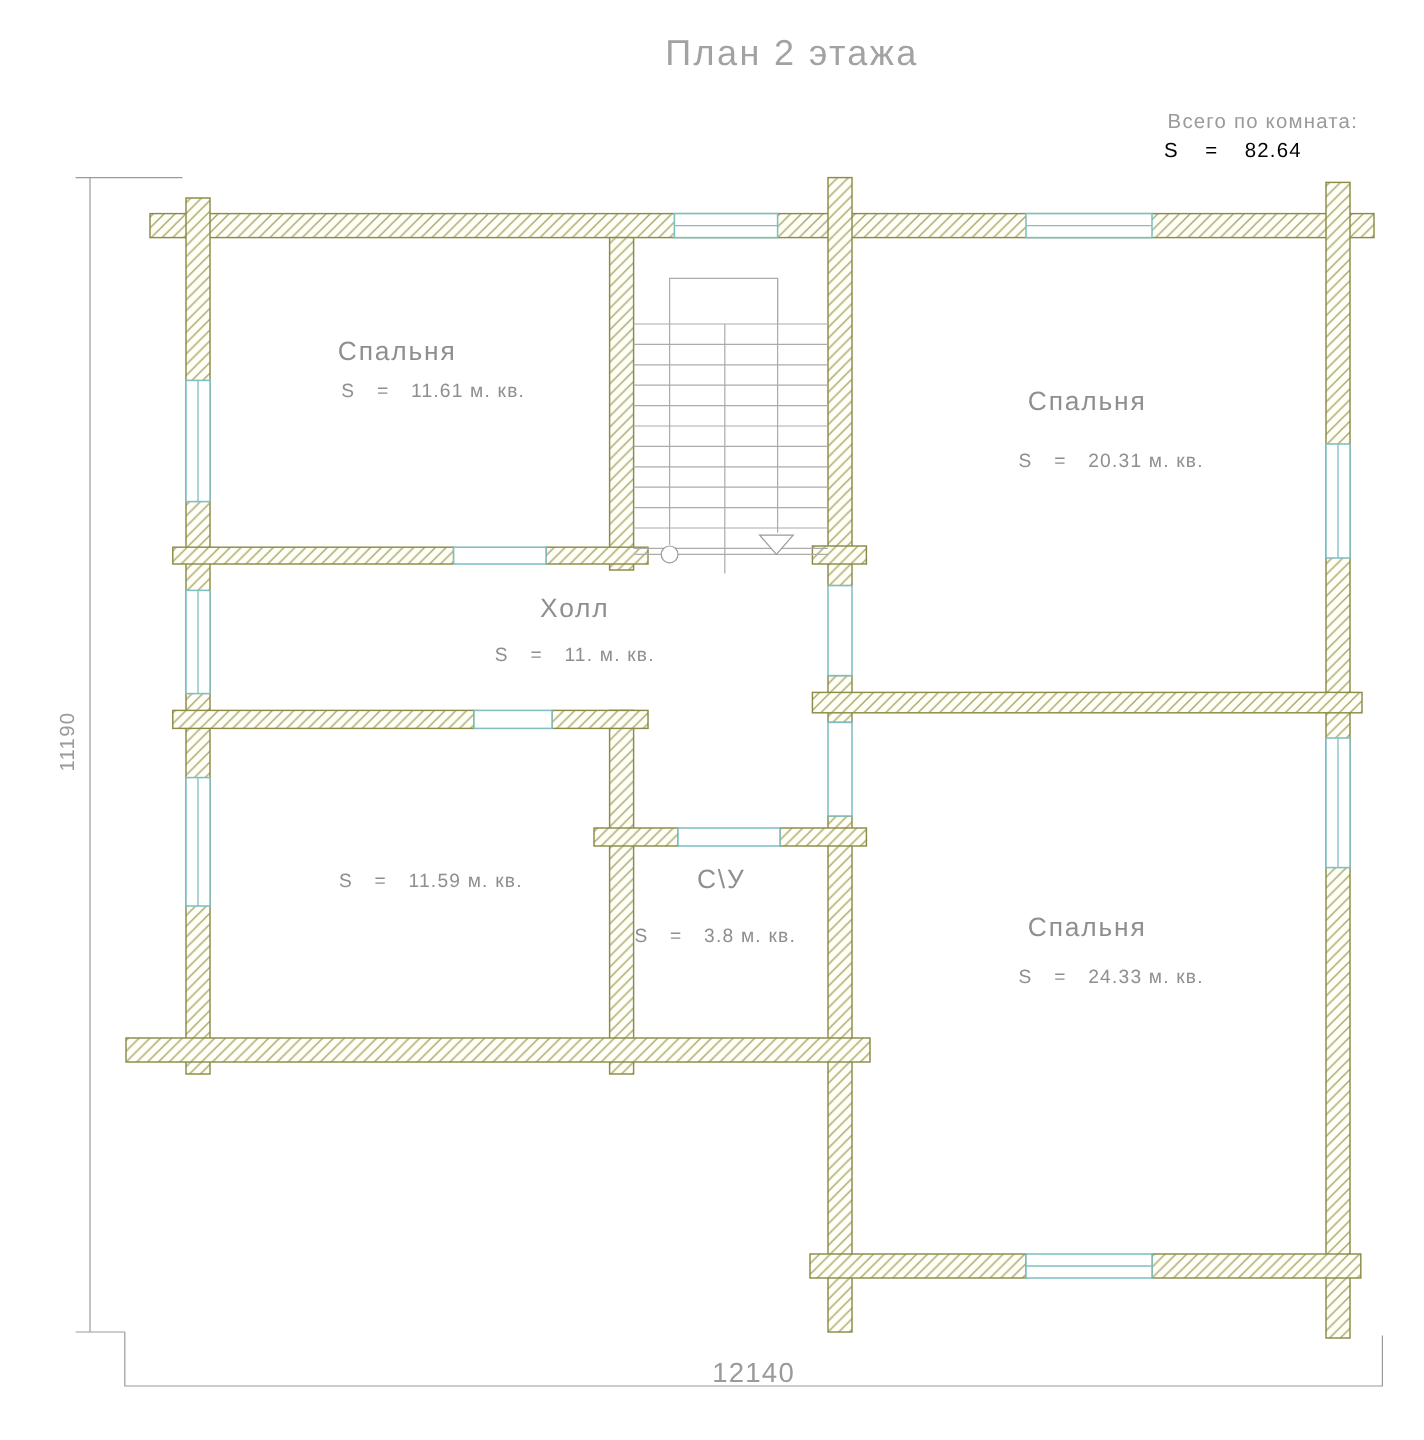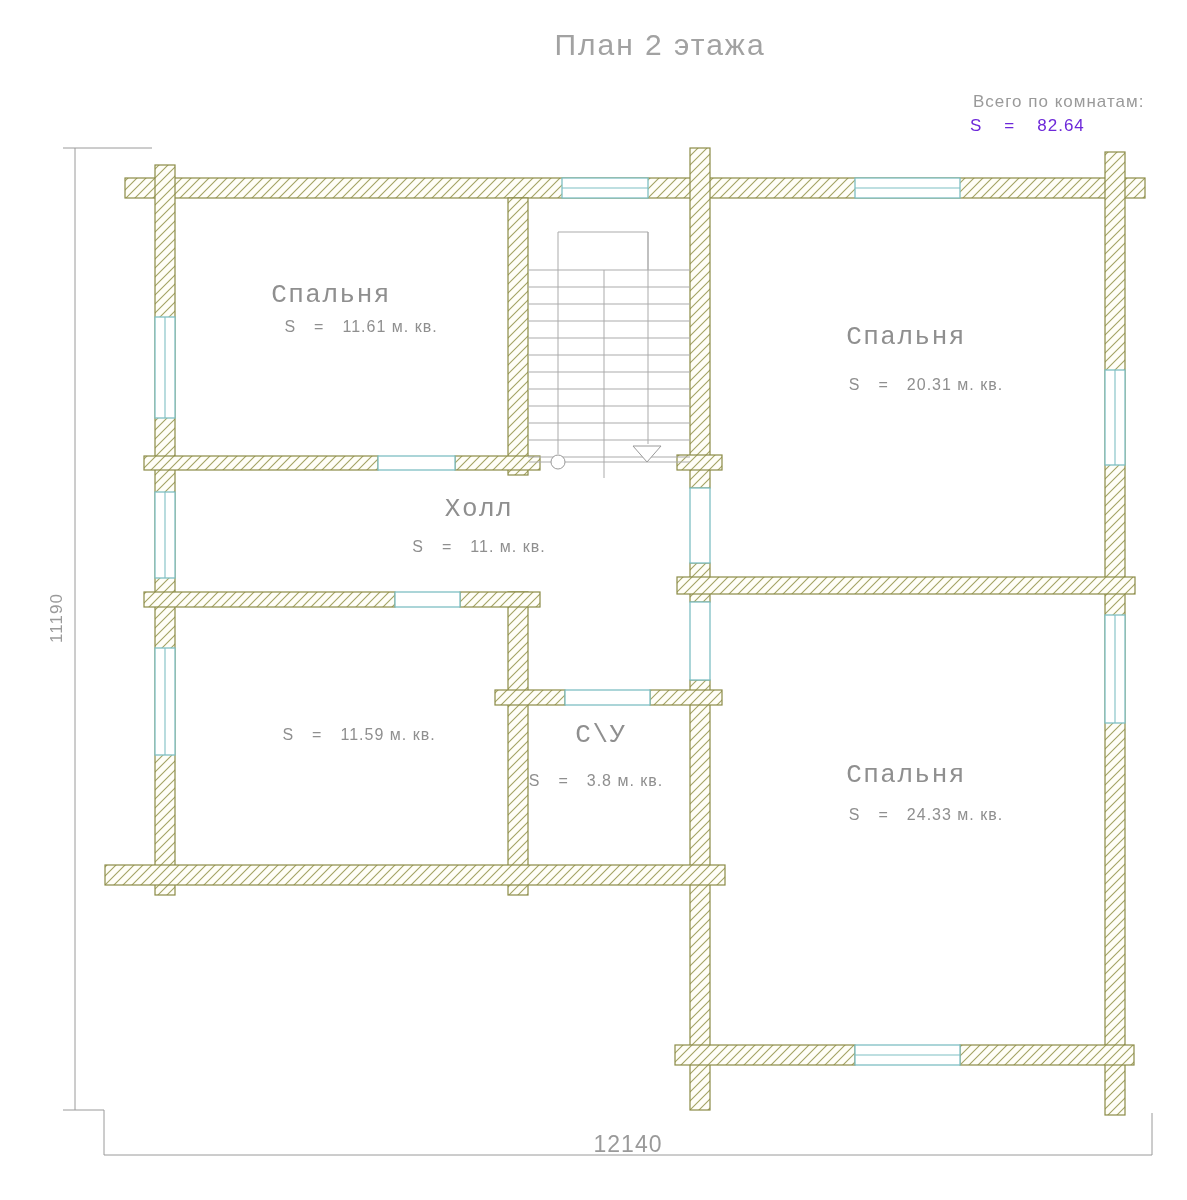--- a/index.html
+++ b/index.html
@@ -10,24 +10,24 @@
   .wall{fill:url(#hatch);stroke:#8b8b47;stroke-width:1.2;}
   .win{fill:#ffffff;stroke:#7fbfc4;stroke-width:1.3;}
   .winline{stroke:#7fbfc4;stroke-width:1.1;fill:none;}
   .stair{stroke:#ababab;stroke-width:1;fill:none;}
   .stairfill{fill:#ffffff;stroke:#9a9a9a;stroke-width:1;}
   .dim{stroke:#9a9a9a;stroke-width:1;fill:none;}
 
   .txt{position:absolute;color:#8f8f8f;white-space:nowrap;}
   .title{left:660px;top:28px;transform:translateX(-50%);font-size:30px;letter-spacing:2px;color:#a2a2a2;font-weight:300;}
   .summary-label{left:973px;top:92px;font-size:17px;letter-spacing:1px;color:#9a9a9a;}
-  .summary-value{left:970px;top:116px;font-size:17px;letter-spacing:1px;color:#6d28d9;}
+  .summary-value{left:970px;top:116px;font-size:17px;letter-spacing:1px;color:#000000;}
   .summary-value .eq{margin:0 22px;}
 
-  .room-name{transform:translateX(-50%);font-size:26px;letter-spacing:1.5px;font-weight:300;font-family:Liberation Mono, monospace;}
+  .room-name{transform:translateX(-50%);font-size:22px;letter-spacing:1.5px;font-weight:300;}
   .room-area{transform:translateX(-50%);font-size:16px;letter-spacing:1px;margin-left:20px;}
   .room-area .eq{margin:0 18px;}
 
   .nm-tl{left:331px;top:280px;}   .ar-tl{left:341px;top:318px;}
   .nm-r{left:906px;top:322px;}    .ar-r{left:906px;top:376px;}
   .nm-hall{left:463px;top:494px;margin-left:16px;} .ar-hall{left:459px;top:538px;}
   .nm-bath{left:346px;top:666px;} .ar-bath{left:339px;top:726px;}
   .nm-wc{left:601px;top:720px;}   .ar-wc{left:576px;top:772px;}
   .nm-br{left:906px;top:760px;}   .ar-br{left:906px;top:806px;}
 
@@ -127,21 +127,21 @@
     <g>
       <line class="dim" x1="75" y1="148" x2="75" y2="1110"></line>
       <line class="dim" x1="63" y1="148" x2="152" y2="148"></line>
       <line class="dim" x1="63" y1="1110" x2="104" y2="1110"></line>
       <path class="dim" d="M104,1110 L104,1155 L1152,1155 L1152,1113"></path>
     </g>
   </svg>
 
   <div class="txt title">План 2 этажа</div>
 
-  <div class="txt summary-label">Всего по комнатам:</div>
+  <div class="txt summary-label">Всего по комната:</div>
   <div class="txt summary-value">
     <span>S</span><span class="eq">=</span><span>82.64</span>
   </div>
 
   <div class="txt room-name nm-tl">Спальня</div>
   <div class="txt room-area ar-tl">
     <span>S</span><span class="eq">=</span><span>11.61 м. кв.</span>
   </div>
 
   <div class="txt room-name nm-r">Спальня</div>

